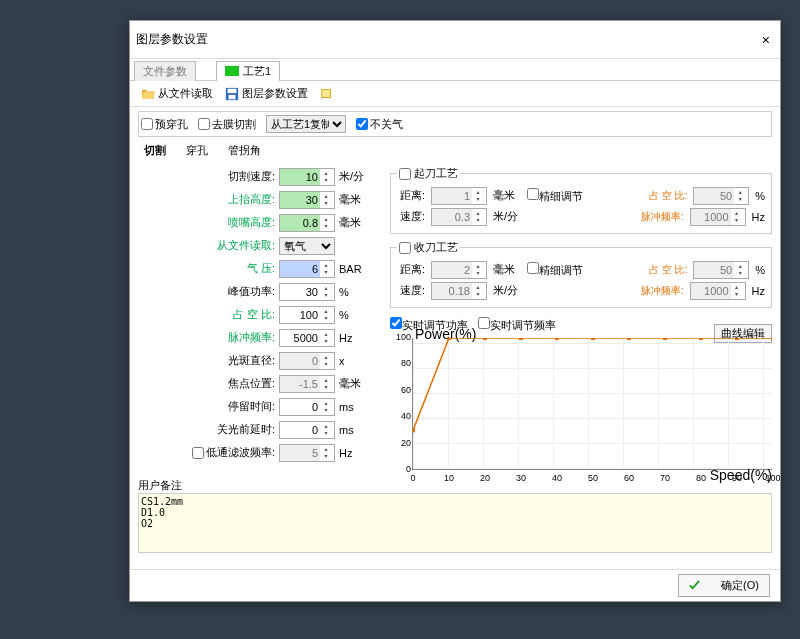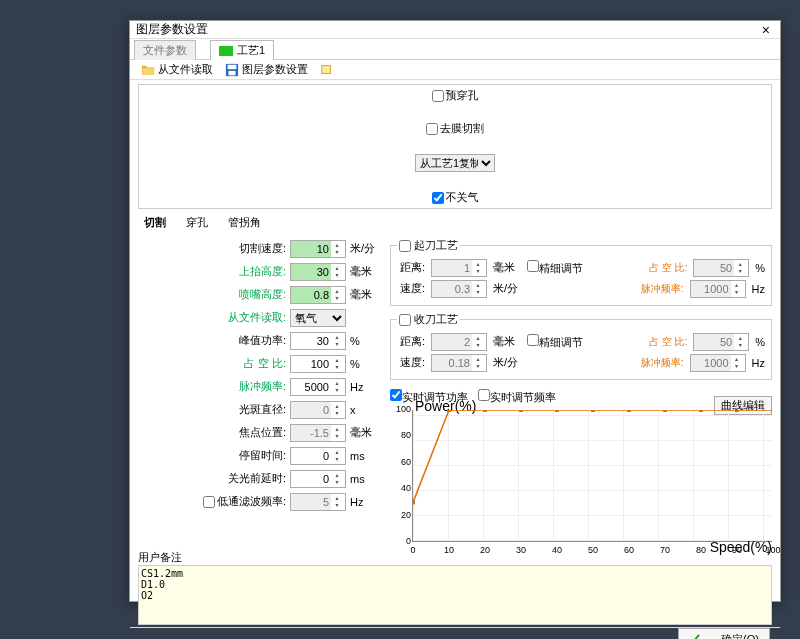--- a/index.html
+++ b/index.html
@@ -2,34 +2,34 @@
 <html><head>
 <meta charset="utf-8">
 <style>
   * { box-sizing: border-box; margin: 0; padding: 0; font-family: "Microsoft YaHei", SimSun, sans-serif; font-size: 11px; }
   body { background: #333d4b; width: 800px; height: 639px; position: relative; }
   .window { position: absolute; left: 129px; top: 20px; width: 652px; height: 582px; background: #fff; border: 1px solid #999; box-shadow: 0 2px 12px rgba(0,0,0,.4); display: flex; flex-direction: column; }
   .titlebar { height: 38px; display: flex; align-items: center; padding: 0 6px; border-bottom: 1px solid #ddd; }
   .titlebar .t { font-size: 12px; }
   .titlebar .x { margin-left: auto; font-size: 14px; cursor: pointer; padding: 0 4px; }
   .tabs1 { height: 22px; display: flex; align-items: center; padding: 0 4px; border-bottom: 1px solid #ccc; }
-  .tab1 { padding: 2px 8px; border: 1px solid #bbb; border-bottom: none; background: #fff; margin-right: 14px; display: flex; align-items: center; gap: 4px; position: relative; top: 1px; }
+  .tab1 { padding: 2px 8px; border: 1px solid #bbb; border-bottom: none; background: #fff; margin-right: 20px; display: flex; align-items: center; gap: 4px; position: relative; top: 1px; }
   .chip { width: 14px; height: 10px; background: #1ec41e; display: inline-block; }
   .tab1.inactive { background: #eee; color: #777; }
   .toolbar { height: 26px; display: flex; align-items: center; gap: 2px; padding: 0 6px; border-bottom: 1px solid #ddd; }
   .tbtn { display: flex; align-items: center; gap: 3px; padding: 2px 5px; cursor: pointer; }
   .icon { width: 14px; height: 14px; display: inline-block; }
   .content { padding: 4px 8px 0 8px; flex: 1; }
-  .rowcheck { display: flex; align-items: center; gap: 18px; padding: 3px 2px; border: 1px solid #ccc; flex-direction: column; }
+  .rowcheck { display: flex; align-items: center; gap: 10px; padding: 3px 2px; border: 1px solid #ccc; }
   .rowcheck label { display: flex; align-items: center; gap: 2px; }
   .sel { border: 1px solid #aaa; height: 18px; width: 80px; font-size: 11px; }
   .tabs2 { display: flex; gap: 12px; padding: 4px 2px 2px 2px; }
   .tab2 { padding: 2px 4px; cursor: pointer; }
   .tab2.active { font-weight: bold; }
-  .cols { display: flex; gap: 10px; margin-top: 4px; }
+  .cols { display: flex; gap: 21px; margin-top: 4px; }
   .left { width: 250px; }
   .right { flex: 1; }
   .field { display: flex; align-items: center; justify-content: flex-end; gap: 4px; height: 21px; margin-bottom: 2px; }
   .field .lab { width: 74px; text-align: right; }
   .field .lab.accent { color: #00a651; }
   .spin { width: 56px; height: 18px; border: 1px solid #aaa; display: flex; align-items: center; }
   .spin input { border: none; width: 40px; text-align: right; padding-right: 2px; font-size: 11px; height: 16px; }
   .spin .arr { width: 12px; display: flex; flex-direction: column; font-size: 6px; line-height: 7px; text-align: center; color: #555; cursor: pointer; }
   .spin.green input { background: #b3e8b3; }
   .spin.blue  input { background: #bcd4ff; }
@@ -147,20 +147,28 @@
               <div class="arr">▴<br>▾</div>
             </div>
             <span class="unit">毫米</span>
           </div>
           <div class="field">
             <span class="lab accent">从文件读取:</span>
             <select class="dd"><option>氧气</option></select>
             <span class="unit"></span>
           </div>
           <div class="field">
+            <span class="lab accent">气   压:</span>
+            <div class="spin blue">
+              <input value="6" style="">
+              <div class="arr">▴<br>▾</div>
+            </div>
+            <span class="unit">BAR</span>
+          </div>
+          <div class="field">
             <span class="lab ">峰值功率:</span>
             <div class="spin ">
               <input value="30" style="">
               <div class="arr">▴<br>▾</div>
             </div>
             <span class="unit">%</span>
           </div>
           <div class="field">
             <span class="lab accent">占 空 比:</span>
             <div class="spin ">

